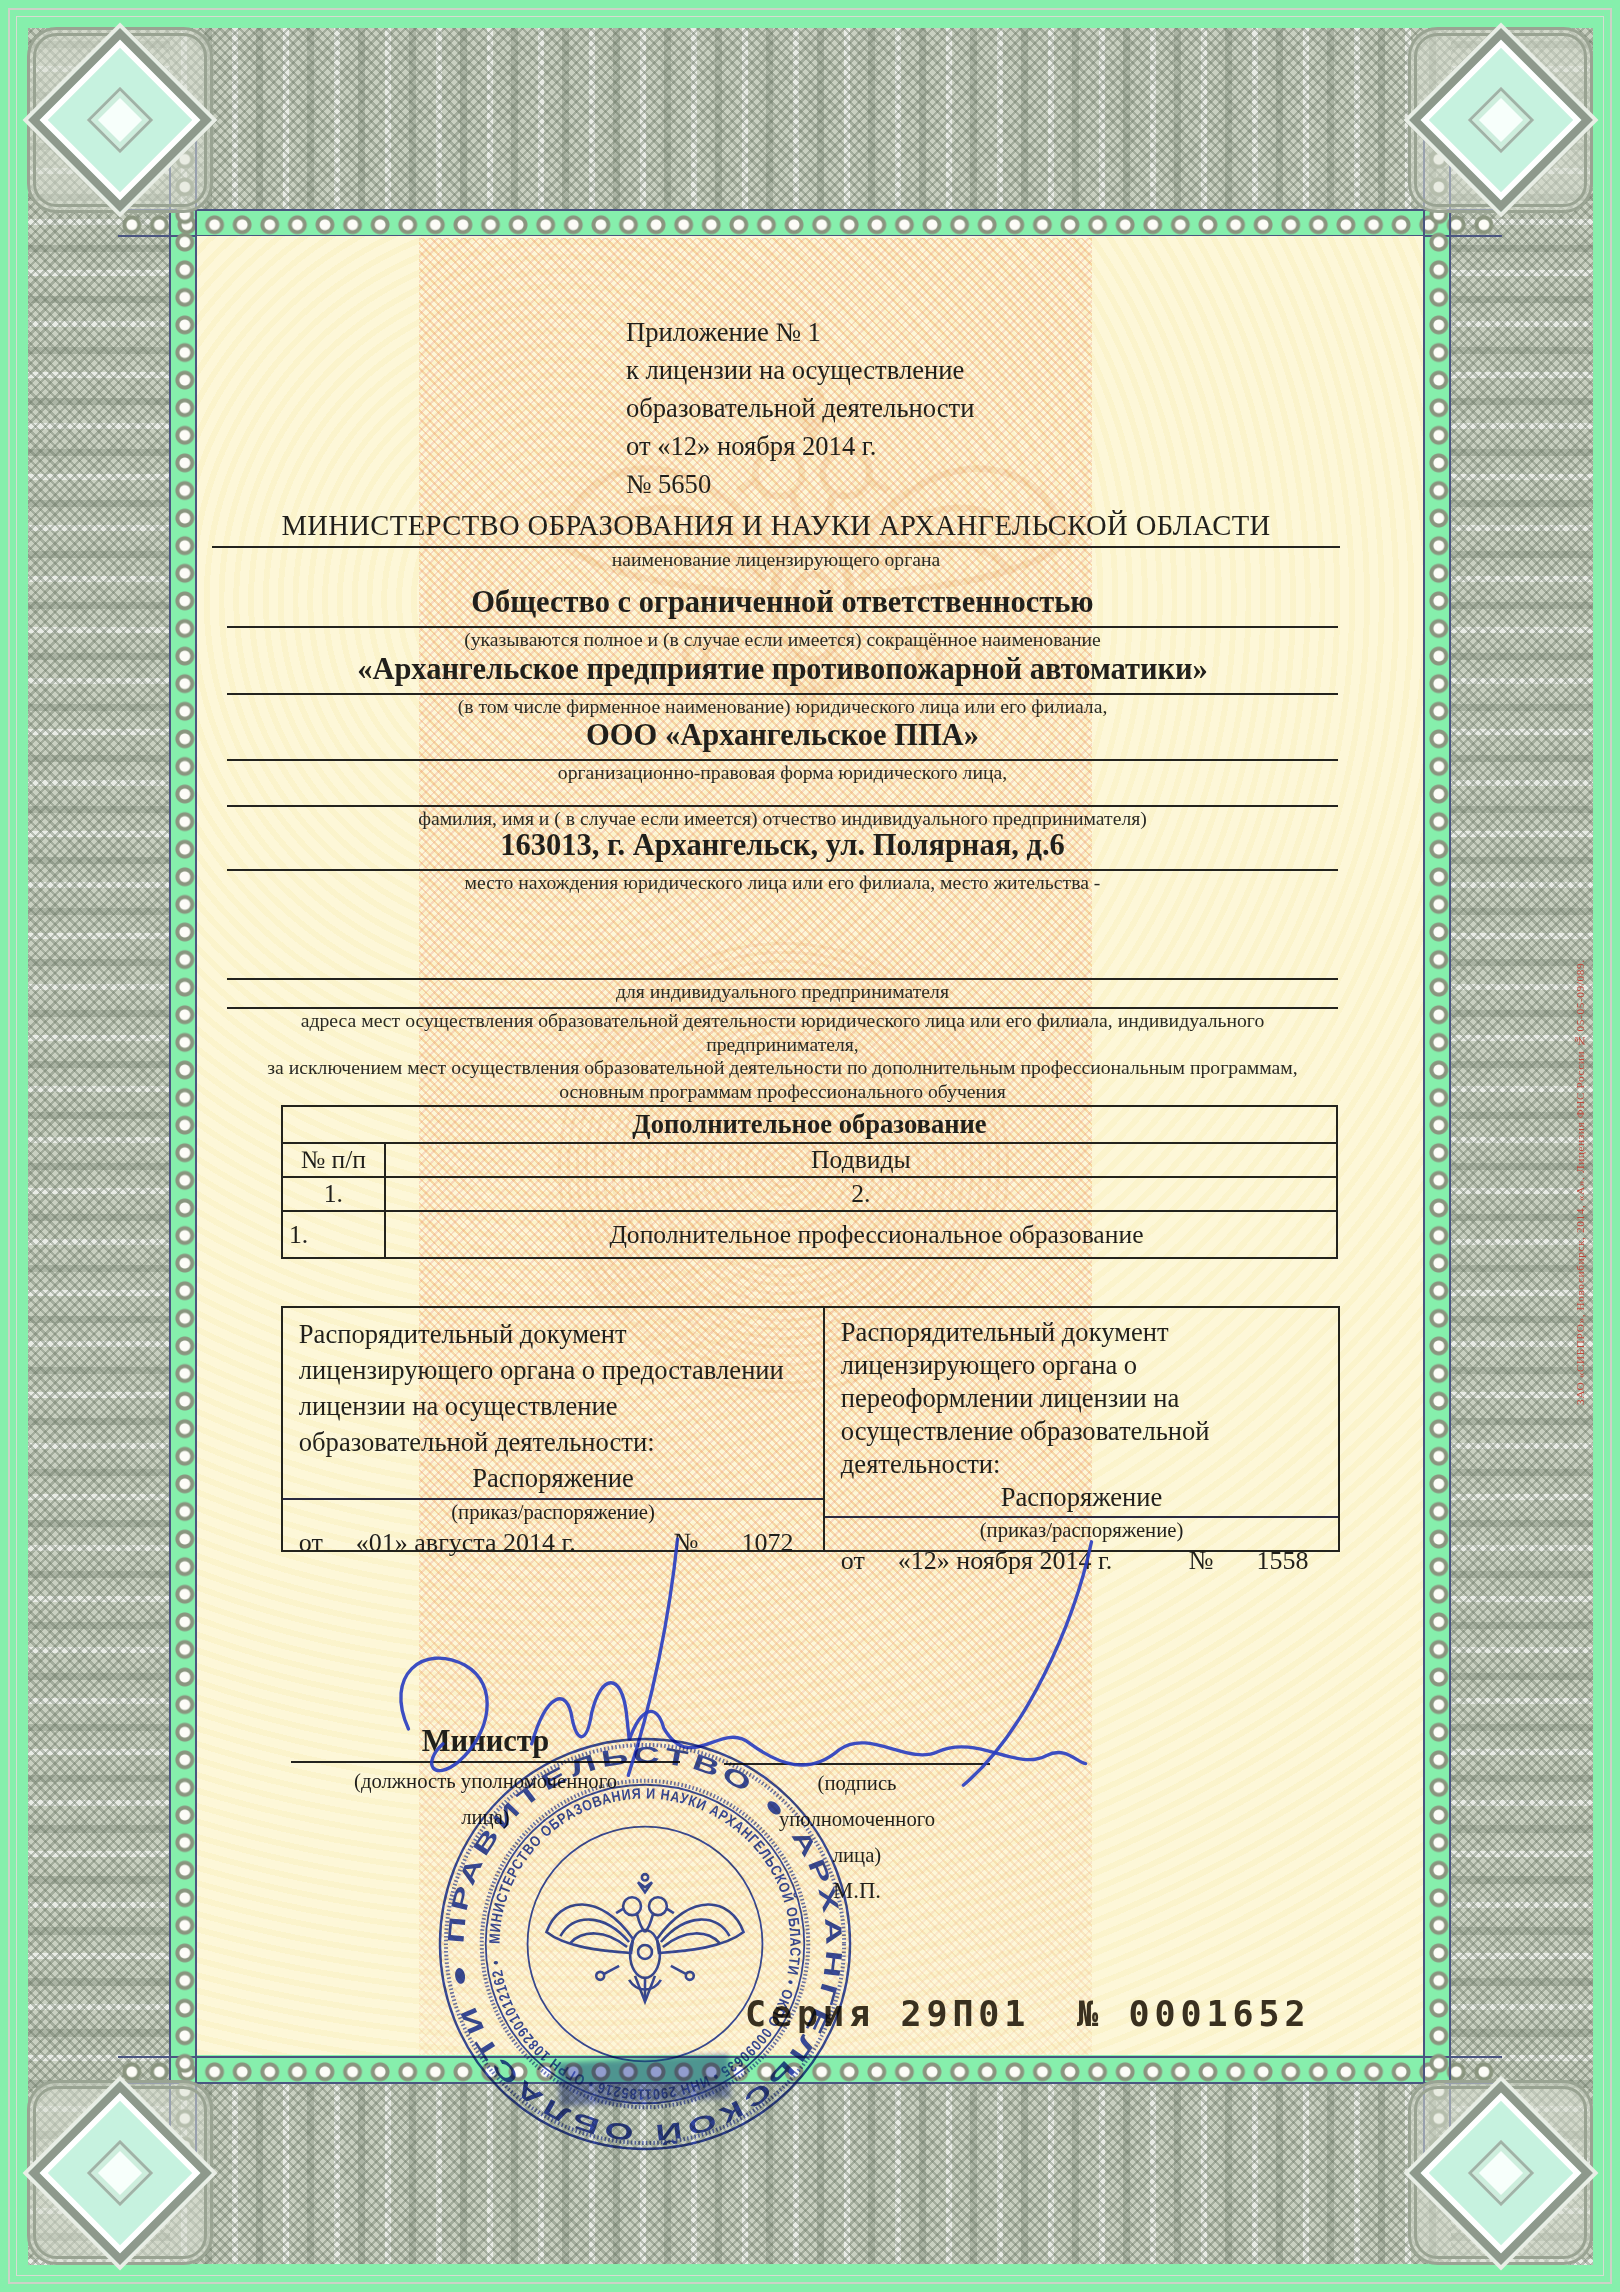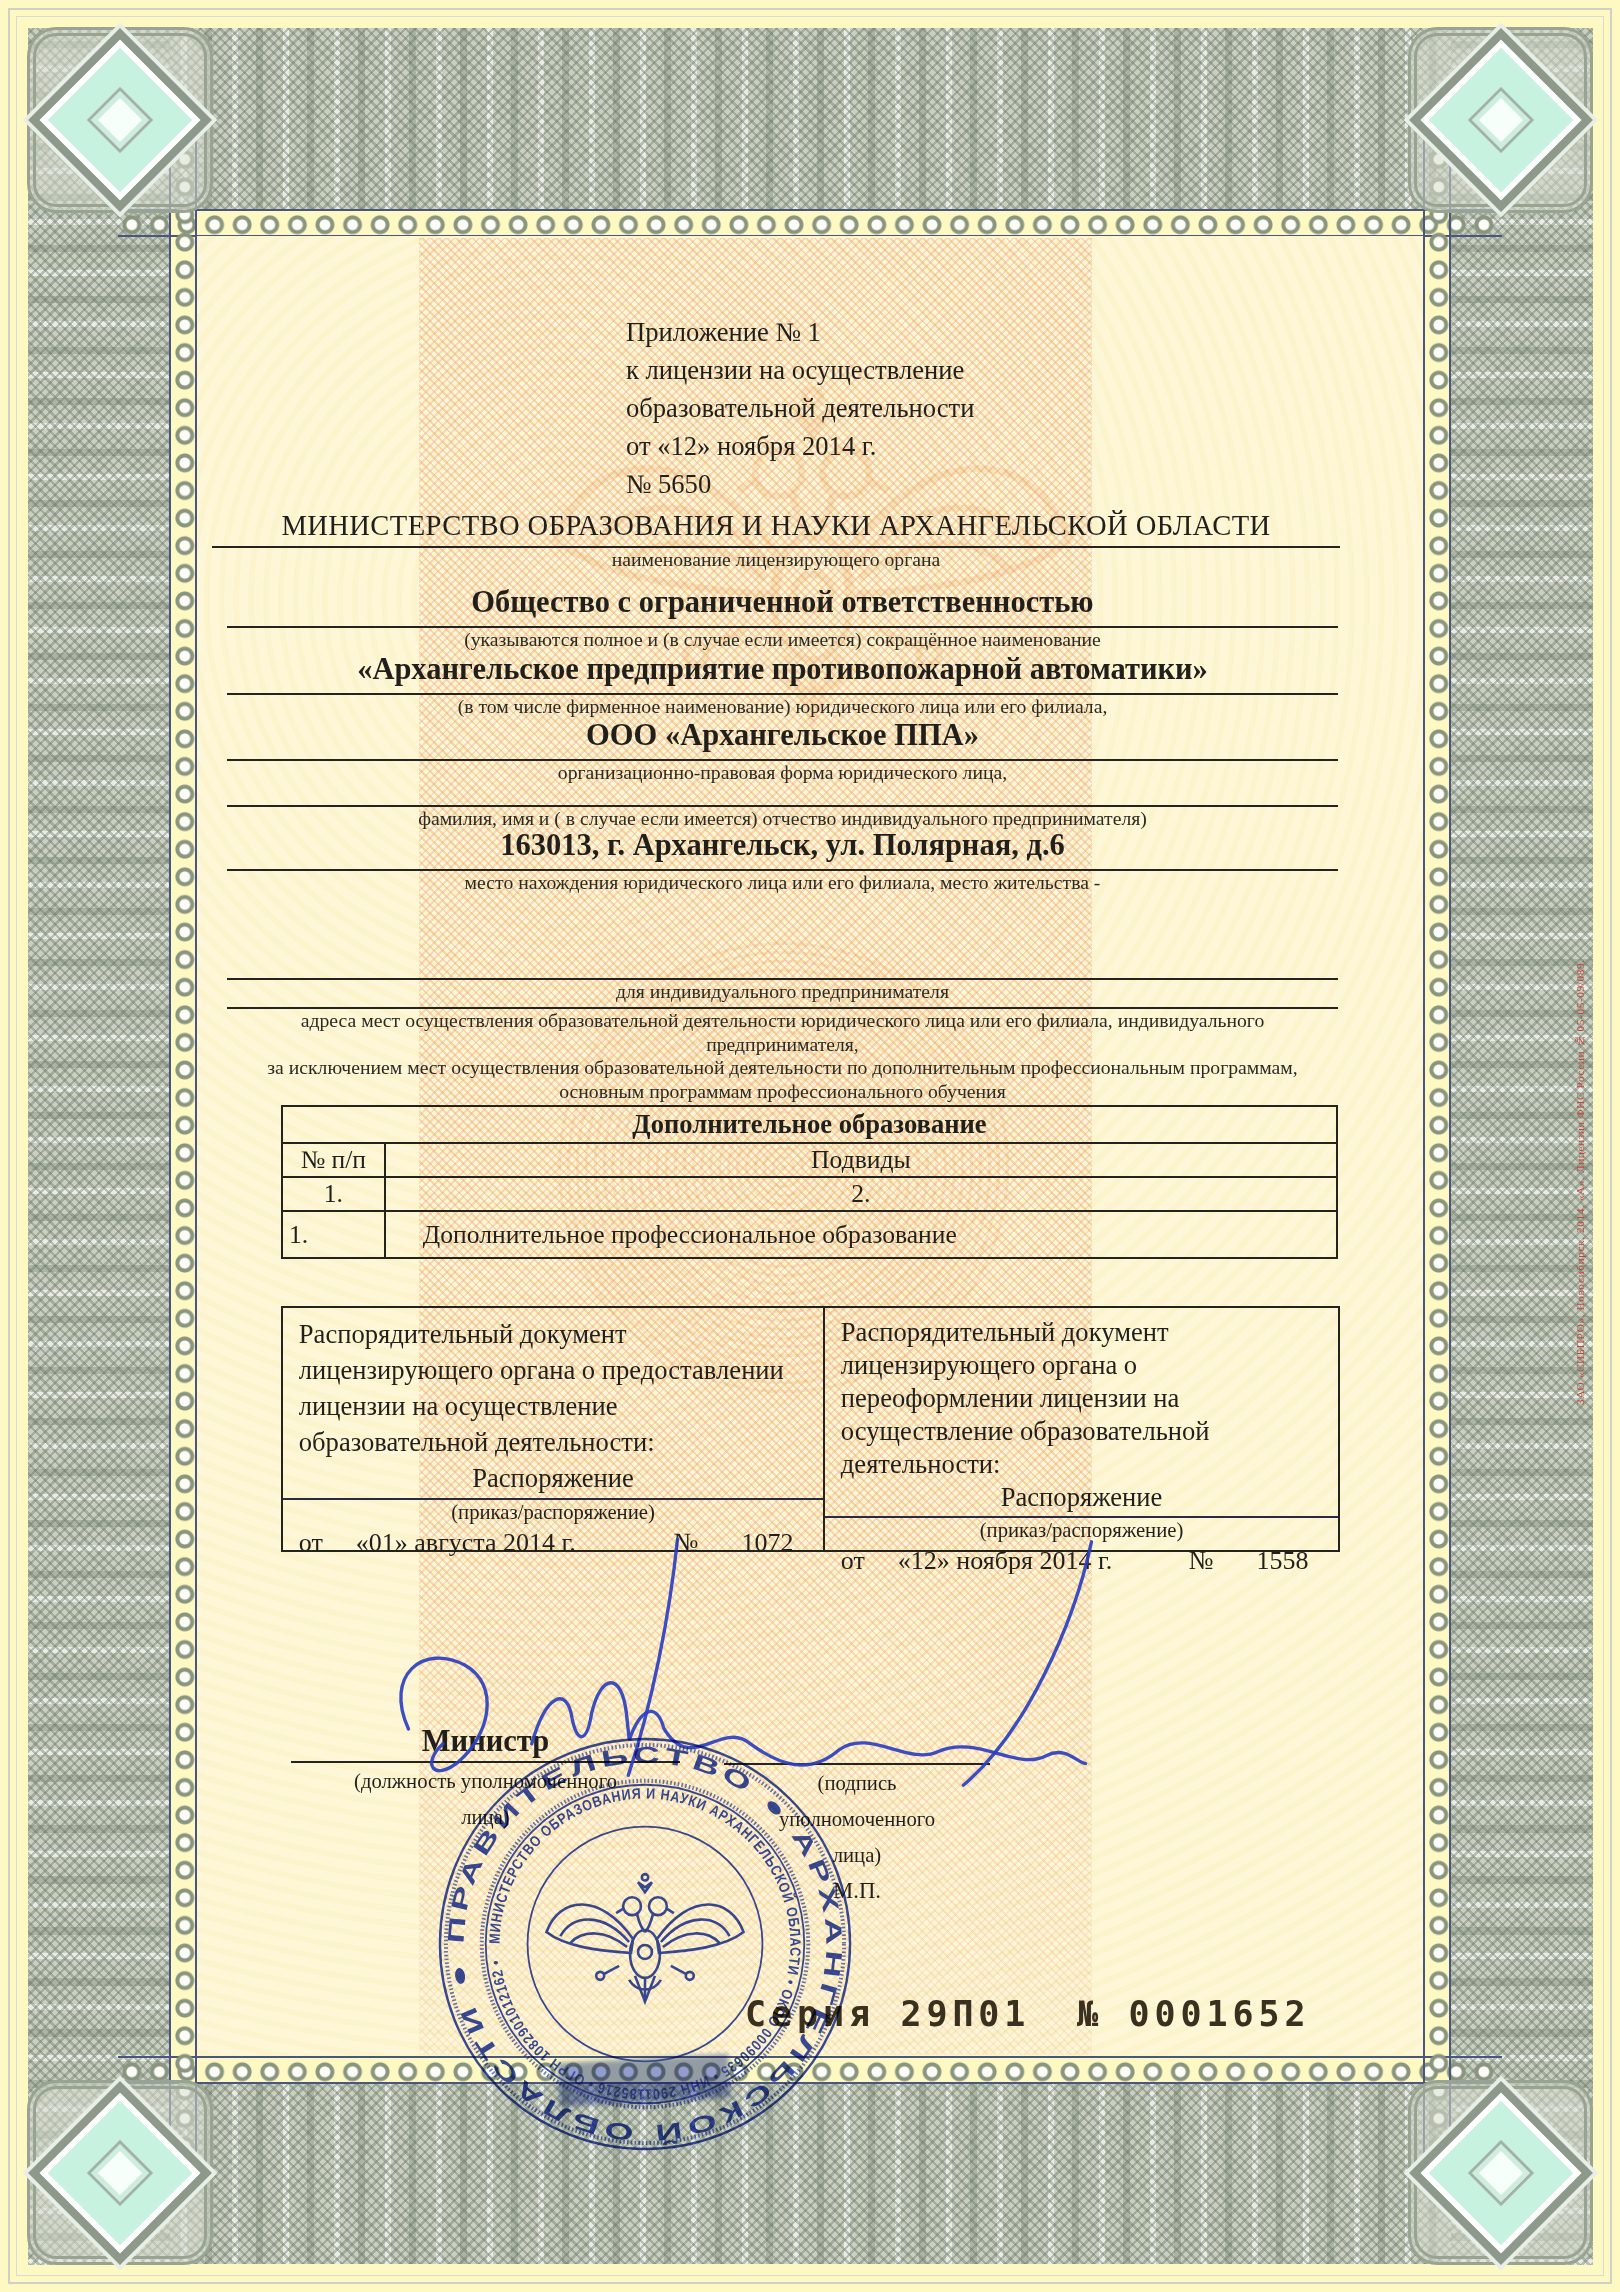--- a/index.html
+++ b/index.html
@@ -1,16 +1,16 @@
 <!DOCTYPE html>
 <html><head>
 <meta charset="utf-8">
 <style>
   html,body{margin:0;padding:0;background:#f6f4ee;}
-  .page{position:relative;width:1620px;height:2292px;background:#fef9c3;overflow:hidden;
+  .page{position:relative;width:1620px;height:2292px;background:#86efac;overflow:hidden;
         font-family:"Liberation Serif","DejaVu Serif",serif;color:#201f1b;}
   
   .outer-frame1{position:absolute;inset:7.9px;border:2px solid #cdd1c7;}
   .outer-frame2{position:absolute;inset:15.8px;border:1px solid #d8dbd2;}
   
   .band{position:absolute;background-color:#c9d0c1;
     background-image:
       repeating-linear-gradient(45deg, rgba(102,115,97,.38) 0 2.5px, rgba(255,255,255,0) 2.5px 6.9px),
       repeating-linear-gradient(-45deg, rgba(102,115,97,.38) 0 2.5px, rgba(255,255,255,0) 2.5px 6.9px),
       repeating-linear-gradient(90deg, rgba(255,255,255,.6) 0 5.9px, rgba(0,0,0,0) 5.9px 23.6px, rgba(96,110,92,.28) 23.6px 31.5px, rgba(0,0,0,0) 31.5px 51px);}
@@ -61,21 +61,21 @@
   .f-caption,.a-caption{font-size:19.7px;line-height:23.6px;text-align:center;color:#2a2a24;}
   .fgroup{position:absolute;left:227px;width:1111px;z-index:3;text-align:center;}
   .f-value{font-size:30.5px;font-weight:bold;line-height:39px;min-height:39px;}
   
   .edu-table{position:absolute;left:281px;top:1105px;width:1057px;z-index:3;border-collapse:collapse;font-size:25.6px;}
   .edu-table td{border:2px solid #23231d;padding:1px 5.9px;}
   .edu-table .t-title{font-weight:bold;text-align:center;font-size:26.6px;height:33px;}
   .edu-table .t-head{text-align:center;height:31.5px;}
   .edu-table .t-c1{width:89px;}
   .edu-table .t-sub{text-align:center;height:31.5px;}
-  .edu-table .t-data{height:43px;padding-left:37px;}
+  .edu-table .t-data{height:43px;padding-left:37px;text-align:center;}
   
   .orders{position:absolute;left:281px;top:1306px;width:1059px;height:246px;display:flex;z-index:3;}
   .obox{border:2px solid #23231d;box-sizing:border-box;display:flex;flex-direction:column;
         padding:7.9px 15.8px 5.9px 15.8px;font-size:26.6px;line-height:36px;}
   .obox-l{width:544px;}
   .obox-r{flex:1;border-left:2px solid #23231d;margin-left:-2px;line-height:33px;}
   .o-doctype{margin-top:auto;text-align:center;}
   .o-rule{border-top:2px solid #2a2a40;margin:2px -15.8px 0 -15.8px;}
   .o-caption{font-size:20.7px;line-height:25.6px;text-align:center;}
   .o-row{display:flex;align-items:baseline;font-size:26px;line-height:35px;}

